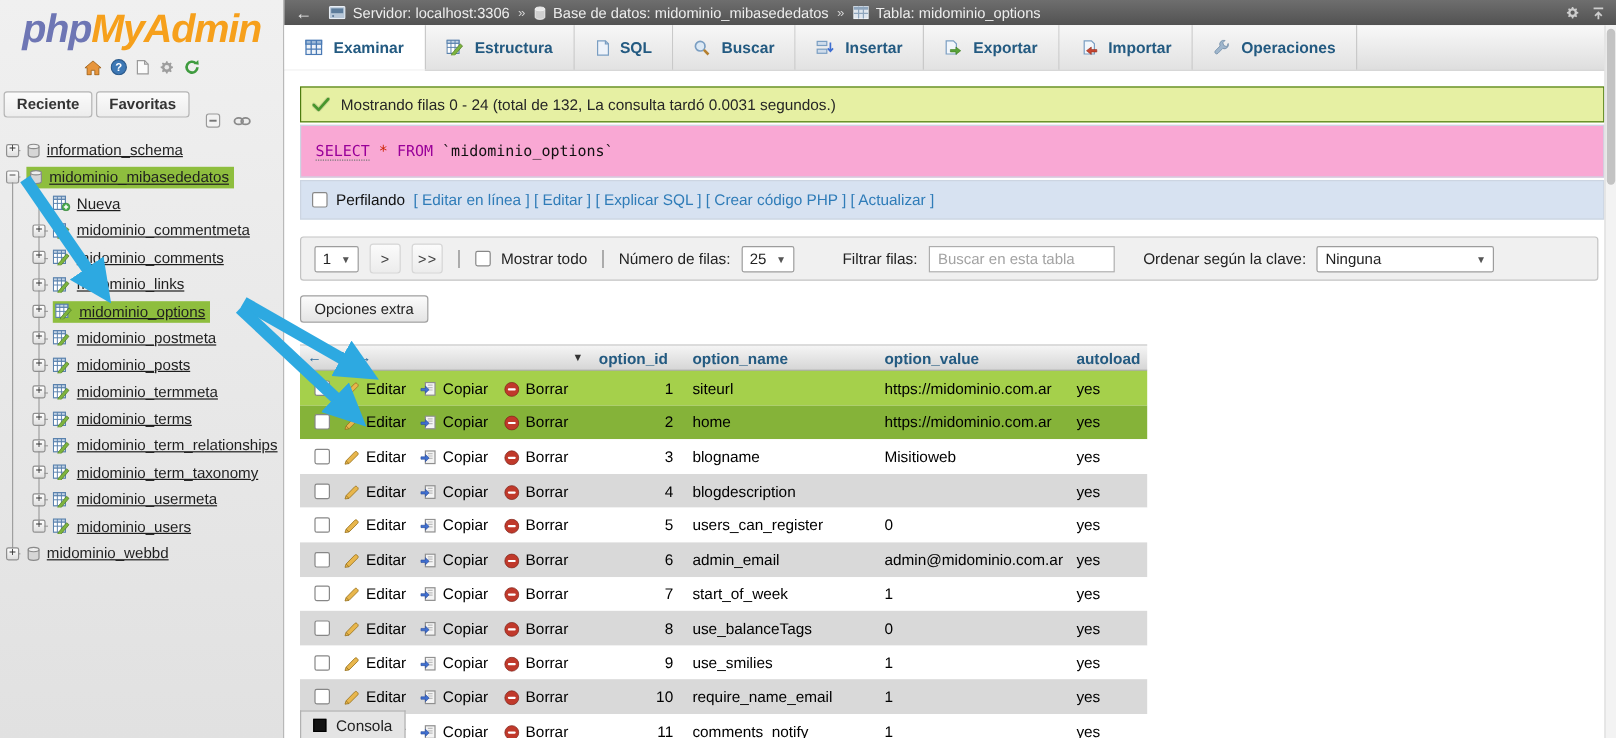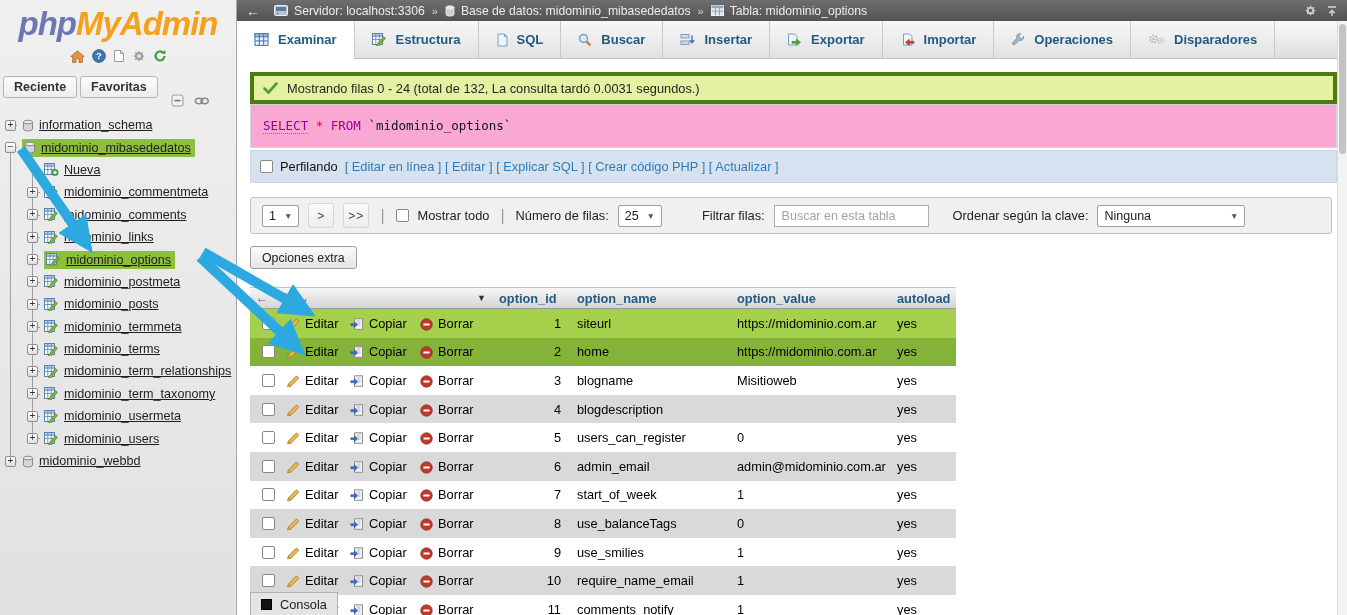--- a/index.html
+++ b/index.html
@@ -47,21 +47,21 @@
           background:linear-gradient(#f9f9f9,#dedede);border-bottom:1px solid #c2c2c2;display:flex;}
   .tab{position:relative;display:flex;align-items:center;gap:9px;padding:0 17px;font-weight:bold;color:#235a81;
        font-size:13px;border-right:1px solid #c9c9c9;background:linear-gradient(#f7f7f7,#e2e2e2);cursor:pointer;}
   .tab.active{background:#fff;}
   .tab.active::after{content:'';position:absolute;left:0;right:0;bottom:-1px;height:1px;background:#fff;}
 
   #contentbg{position:absolute;left:237px;top:59px;width:1100px;height:556px;background:#fff;}
 
   
   .msgbox{position:absolute;left:250px;top:72px;width:1087px;height:30px;box-sizing:border-box;
-          background:#e6f0a3;border:4px solid #4d7c0f;display:flex;align-items:center;gap:9px;
+          background:#e6f0a3;border:1px solid #4d7c0f;display:flex;align-items:center;gap:9px;
           padding:12px 9px;font-size:12.8px;color:#262626;}
   .sqlbox{position:absolute;left:250px;top:104px;width:1087px;height:44px;box-sizing:border-box;
           background:#f9a8d4;border:1px solid #ccd5e2;padding:13px 12px 0 12px;
           font-family:"DejaVu Sans Mono",monospace;font-size:12.5px;color:#111;}
   .kw{color:#990099;} .kw.u{border-bottom:1px dotted #777;} .op{color:#cc2200;}
   .profiling{position:absolute;left:250px;top:150px;width:1087px;height:33px;box-sizing:border-box;
              background:#d7e2f1;border:1px solid #ccd5e2;display:flex;align-items:center;gap:7px;
              padding:0 9px;font-size:12.8px;color:#111;}
   .plink{color:#2f7cb8;text-decoration:none;cursor:pointer;}
   .chk{width:13px;height:13px;box-sizing:border-box;border:1px solid #878787;background:#fff;border-radius:2px;flex:none;cursor:pointer;}
@@ -517,31 +517,20 @@
         </span>
         <span>Importar</span>
       </div>
       <div class="tab">
         <span class="ico">
           <svg width="14" height="14" viewBox="0 0 14 14">
             <path d="M12.5 3.2 a3.4 3.4 0 0 1 -4.6 4.2 L4 11.4 a1.5 1.5 0 0 1 -2.2 -2.1 L5.7 5.3 a3.4 3.4 0 0 1 4.2 -4.6 L8 2.6 8.9 5 11.3 5.9 z" fill="#9fb6cc" stroke="#6b87a3" stroke-width=".6"></path>
           </svg>
         </span>
         <span>Operaciones</span>
-      </div>
-      <div class="tab">
-        <span class="ico">
-          <svg width="17" height="13">
-            <circle cx="5.5" cy="6" r="3.4" fill="none" stroke="#bdbdbd" stroke-width="2.2" stroke-dasharray="1.6 1.3"></circle>
-            <circle cx="5.5" cy="6" r="1.3" fill="#bdbdbd"></circle>
-            <circle cx="12.5" cy="7.5" r="2.6" fill="none" stroke="#c9c9c9" stroke-width="2" stroke-dasharray="1.3 1.1"></circle>
-            <circle cx="12.5" cy="7.5" r="1" fill="#c9c9c9"></circle>
-          </svg>
-        </span>
-        <span>Disparadores</span>
       </div>
     </div>
 
   <div id="contentbg"></div>
 
   <div class="msgbox">
     <span class="ico">
         <svg width="15" height="12" viewBox="0 0 15 12">
           <path d="M1.5 6.5 5.5 10.5 13.5 1.5" fill="none" stroke="#a9b37c" stroke-width="4" stroke-linecap="round" opacity=".45"></path>
           <path d="M1.5 6.5 5.5 10.5 13.5 1.5" fill="none" stroke="#47962d" stroke-width="2.2" stroke-linecap="round"></path>

